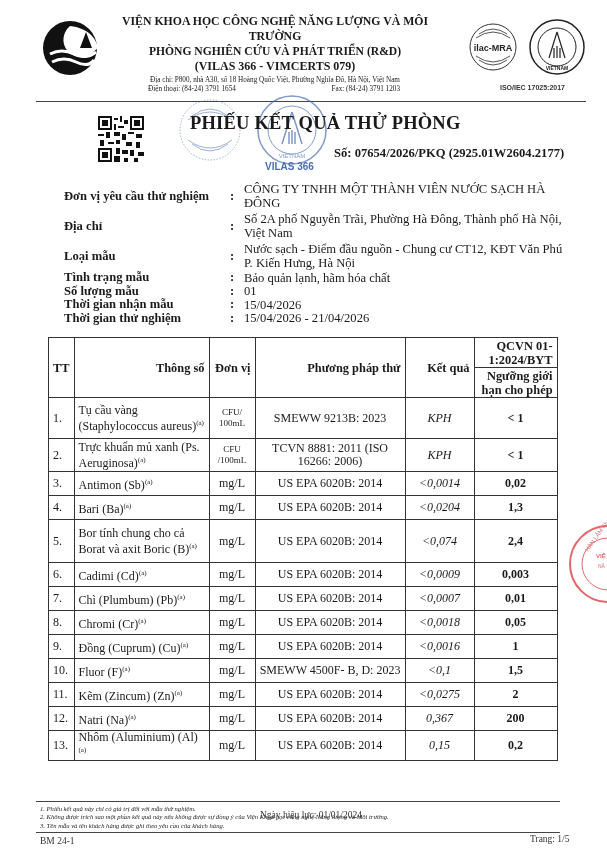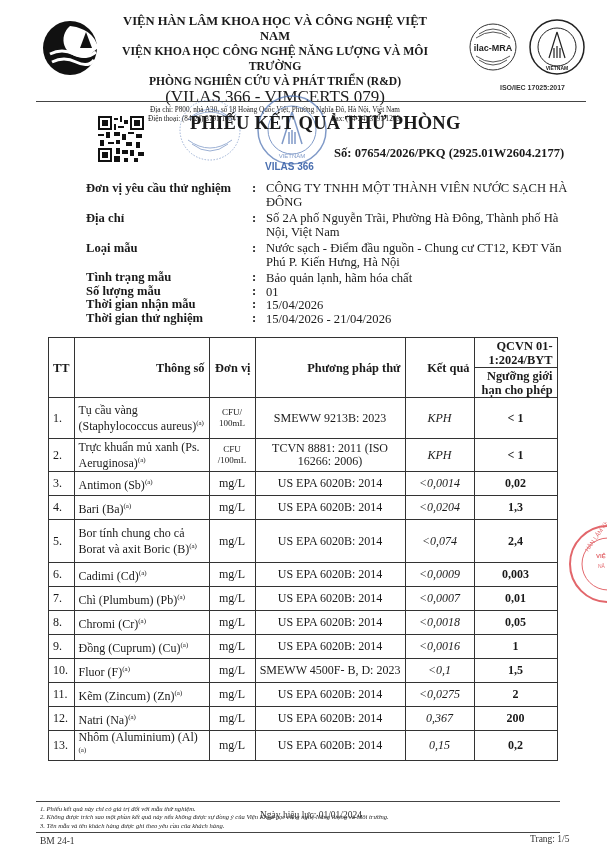--- a/index.html
+++ b/index.html
@@ -8,39 +8,39 @@
       font-family: "Liberation Serif", serif; color: #1a1a1a;
     }
     .abs { position: absolute; }
 
     
     .logo { left: 40px; top: 18px; width: 60px; height: 60px; }
     .org { left: 110px; top: 14px; width: 330px; text-align: center; }
     .org .l1 { font-weight: bold; font-size: 12.6px; line-height: 15px; }
     .org .l2 { font-weight: bold; font-size: 11.8px; line-height: 15px; }
     .org .l3 { font-weight: bold; font-size: 11.6px; line-height: 15px; }
-    .org .l4 { font-weight: normal; font-size: 17px; line-height: 15px; }
+    .org .l4 { font-weight: bold; font-size: 12px; line-height: 15px; }
     .org .addr { font-size: 7.2px; line-height: 9px; margin-top: 2px; }
     .org .phone { font-size: 7.2px; line-height: 9px; display: flex; justify-content: space-between; padding: 0 40px 0 38px; }
     .ilac { left: 468px; top: 22px; width: 50px; height: 50px; }
     .boa { left: 528px; top: 18px; width: 58px; height: 58px; }
     .iso { left: 500px; top: 84px; font-family: "Liberation Sans", sans-serif; font-weight: bold; font-size: 7px; color: #333; }
     .hr-top { left: 36px; top: 101px; width: 550px; height: 0; border-top: 1.5px solid #444; }
 
     
     .qr { left: 98px; top: 116px; width: 46px; height: 46px; }
     .stamp-blue1 { left: 178px; top: 98px; width: 64px; height: 64px; }
     .stamp-blue2 { left: 256px; top: 94px; width: 72px; height: 72px; }
     .vilas { left: 265px; top: 161px; font-family: "Liberation Sans", sans-serif; font-weight: bold; font-size: 10px; color: #4a6fb0; }
     .title { left: 190px; top: 113px; font-weight: bold; font-size: 18.5px; letter-spacing: 0.2px; }
     .docno { left: 334px; top: 146px; font-weight: bold; font-size: 12.6px; }
 
     
     .info { left: 64px; top: 181px; width: 510px; font-size: 12.6px; }
-    .info-row { display: flex; align-items: flex-start; margin-left: 22px; }
+    .info-row { display: flex; align-items: center; }
     .info-row .lbl { width: 166px; font-weight: bold; }
     .info-row .colon { width: 14px; font-weight: bold; }
     .info-row .val { flex: 1; line-height: 14px; }
     .info-row.tall { min-height: 30px; }
     .info-row.short { height: 13.5px; line-height: 13.5px; }
 
     
     .tbl { left: 48px; top: 337px; border-collapse: collapse; font-size: 12px; }
     .tbl td, .tbl th { border: 1px solid #333; padding: 0 4px; vertical-align: middle; }
     .tbl th { font-weight: bold; font-size: 12.4px; text-align: right; line-height: 14px; }
@@ -69,21 +69,20 @@
 
 <svg class="abs logo" viewBox="0 0 60 60">
   <circle cx="30" cy="30" r="27" fill="#111"></circle>
   <path d="M30 8 C 18 18, 22 40, 46 40 L 58 30 C 56 20, 48 10, 30 8 Z" fill="#fff"></path>
   <path d="M10 36 Q 22 30 34 36 T 56 34" stroke="#fff" stroke-width="3" fill="none"></path>
   <path d="M12 44 Q 24 38 36 44 T 54 42" stroke="#fff" stroke-width="3" fill="none"></path>
   <path d="M46 14 L 52 30 L 40 30 Z" fill="#111"></path>
 </svg>
 
 <div class="abs org">
-  <div class="l1">VIỆN HÀN LÂM KHOA HỌC VÀ CÔNG NGHỆ VIỆT NAM</div>
   <div class="l2">VIỆN KHOA HỌC CÔNG NGHỆ NĂNG LƯỢNG VÀ MÔI TRƯỜNG</div>
   <div class="l3">PHÒNG NGHIÊN CỨU VÀ PHÁT TRIỂN (R&amp;D)</div>
   <div class="l4">(VILAS 366 - VIMCERTS 079)</div>
   <div class="addr">Địa chỉ: P800, nhà A30, số 18 Hoàng Quốc Việt, Phường Nghĩa Đô, Hà Nội, Việt Nam</div>
   <div class="phone">
     <span>Điện thoại: (84-24) 3791 1654</span>
     <span>Fax: (84-24) 3791 1203</span>
   </div>
 </div>
 

